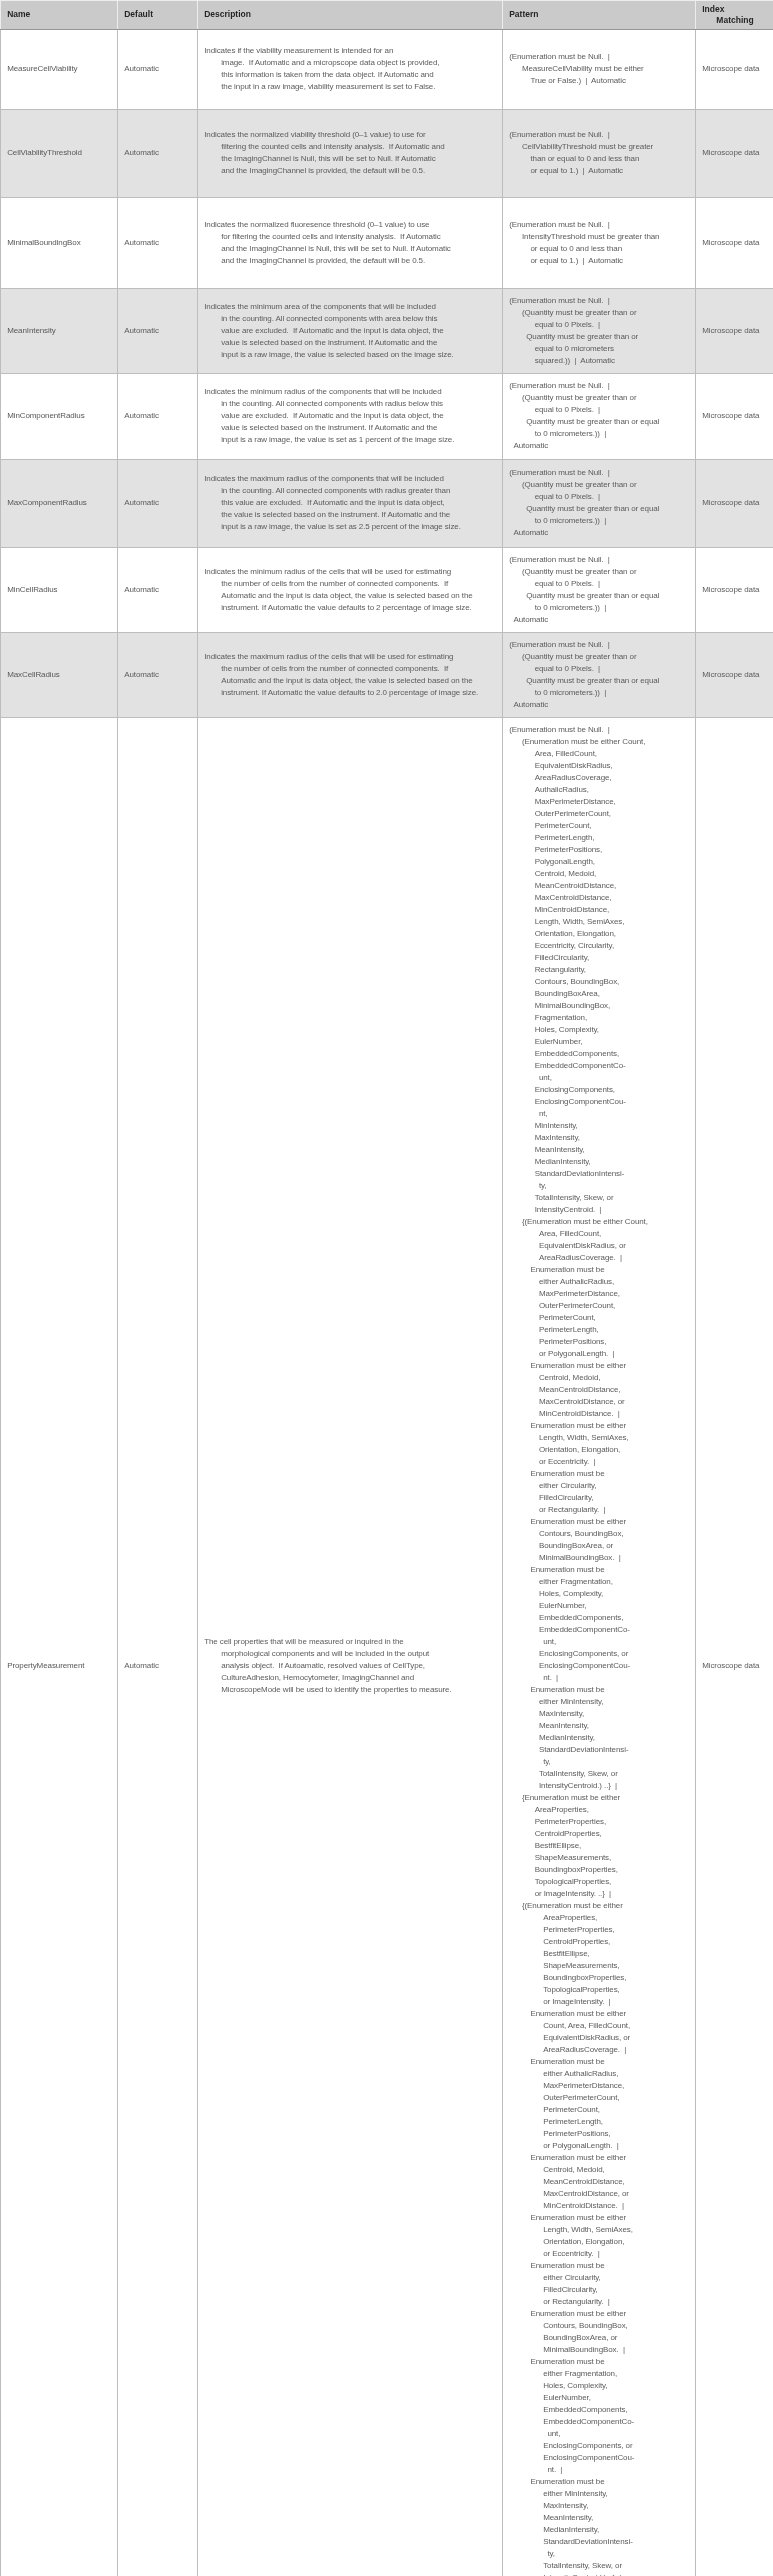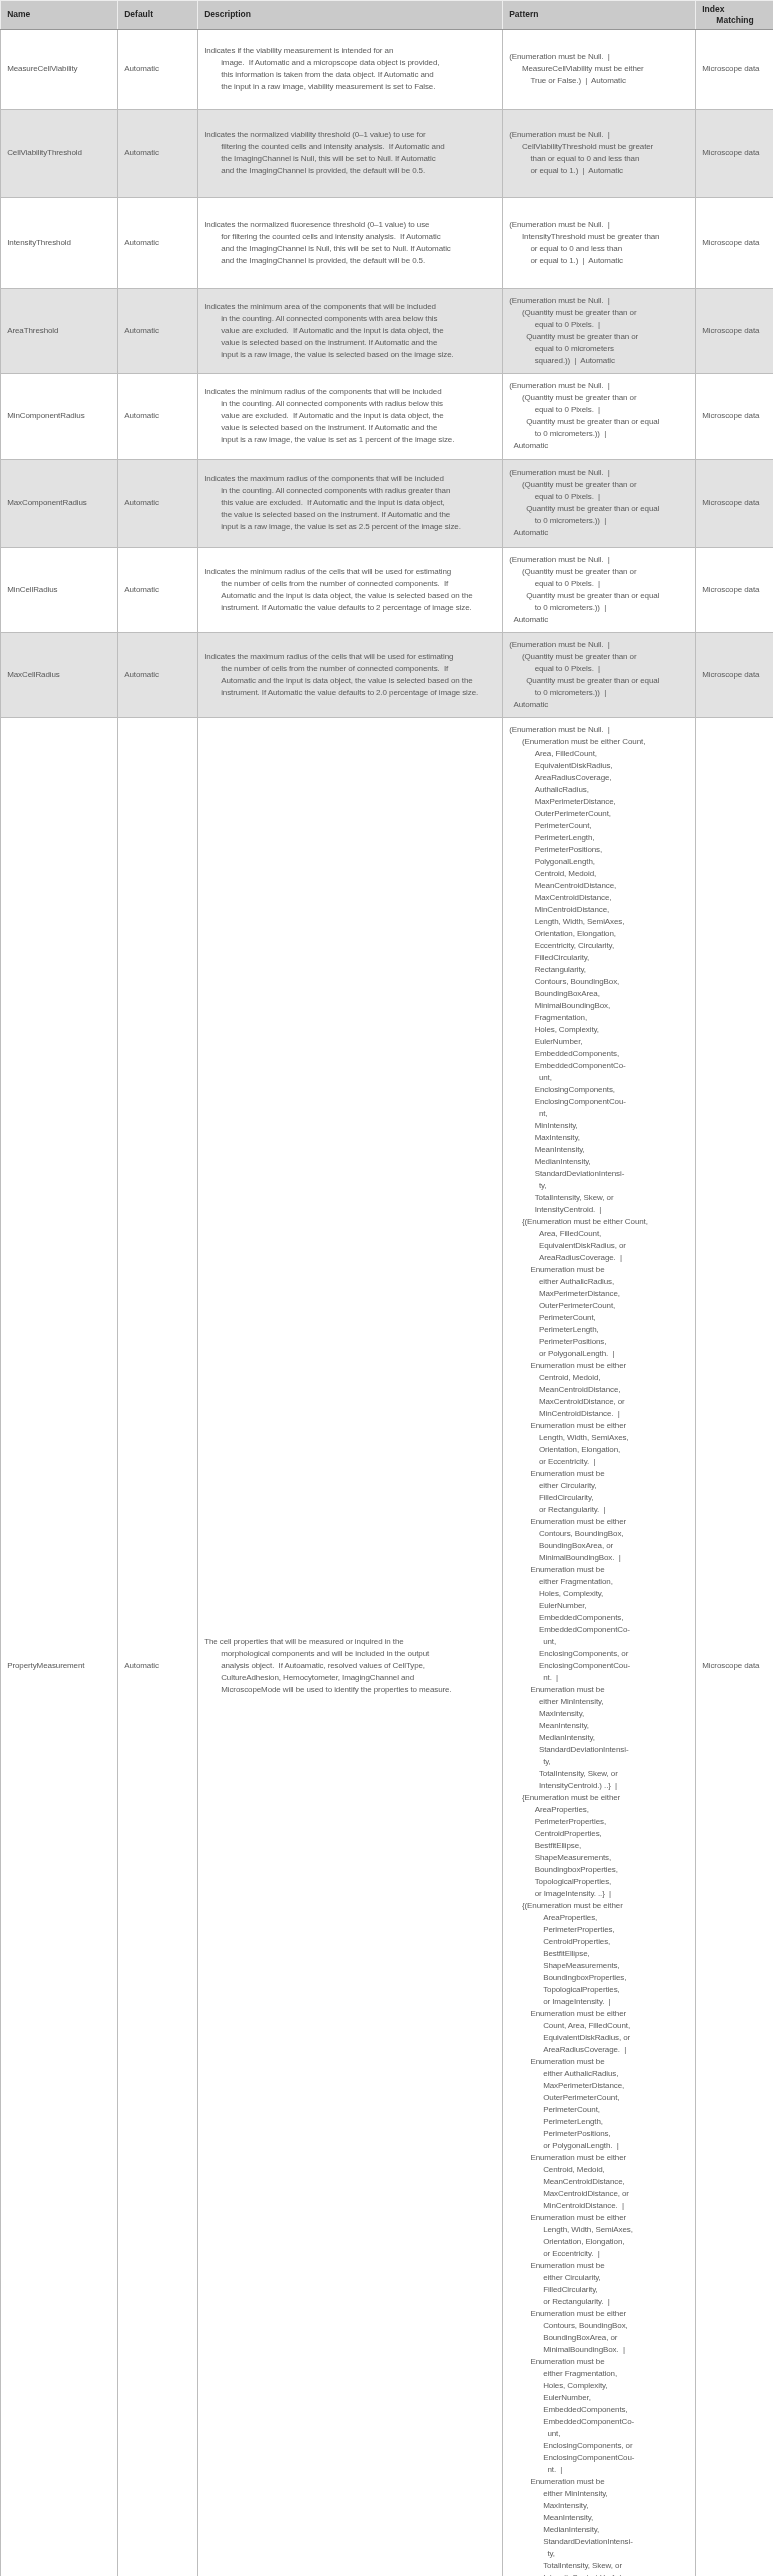--- a/index.html
+++ b/index.html
@@ -99,34 +99,34 @@
         filtering the counted cells and intensity analysis.  If Automatic and
         the ImagingChannel is Null, this will be set to Null. If Automatic
         and the ImagingChannel is provided, the default will be 0.5.</td>
         <td>(Enumeration must be Null.  |
       CellViabilityThreshold must be greater
           than or equal to 0 and less than
           or equal to 1.)  |  Automatic</td>
         <td>Microscope data</td>
       </tr>
       <tr>
-        <td class="col-name">IntensityThreshold</td>
+        <td class="col-name">MinimalBoundingBox</td>
         <td>Automatic</td>
         <td>Indicates the normalized fluoresence threshold (0–1 value) to use
         for filtering the counted cells and intensity analysis.  If Automatic
         and the ImagingChannel is Null, this will be set to Null. If Automatic
         and the ImagingChannel is provided, the default will be 0.5.</td>
         <td>(Enumeration must be Null.  |
       IntensityThreshold must be greater than
           or equal to 0 and less than
           or equal to 1.)  |  Automatic</td>
         <td>Microscope data</td>
       </tr>
       <tr>
-        <td class="col-name">AreaThreshold</td>
+        <td class="col-name">MeanIntensity</td>
         <td>Automatic</td>
         <td>Indicates the minimum area of the components that will be included
         in the counting. All connected components with area below this
         value are excluded.  If Automatic and the input is data object, the
         value is selected based on the instrument. If Automatic and the
         input is a raw image, the value is selected based on the image size.</td>
         <td>(Enumeration must be Null.  |
       (Quantity must be greater than or
             equal to 0 Pixels.  |
         Quantity must be greater than or

